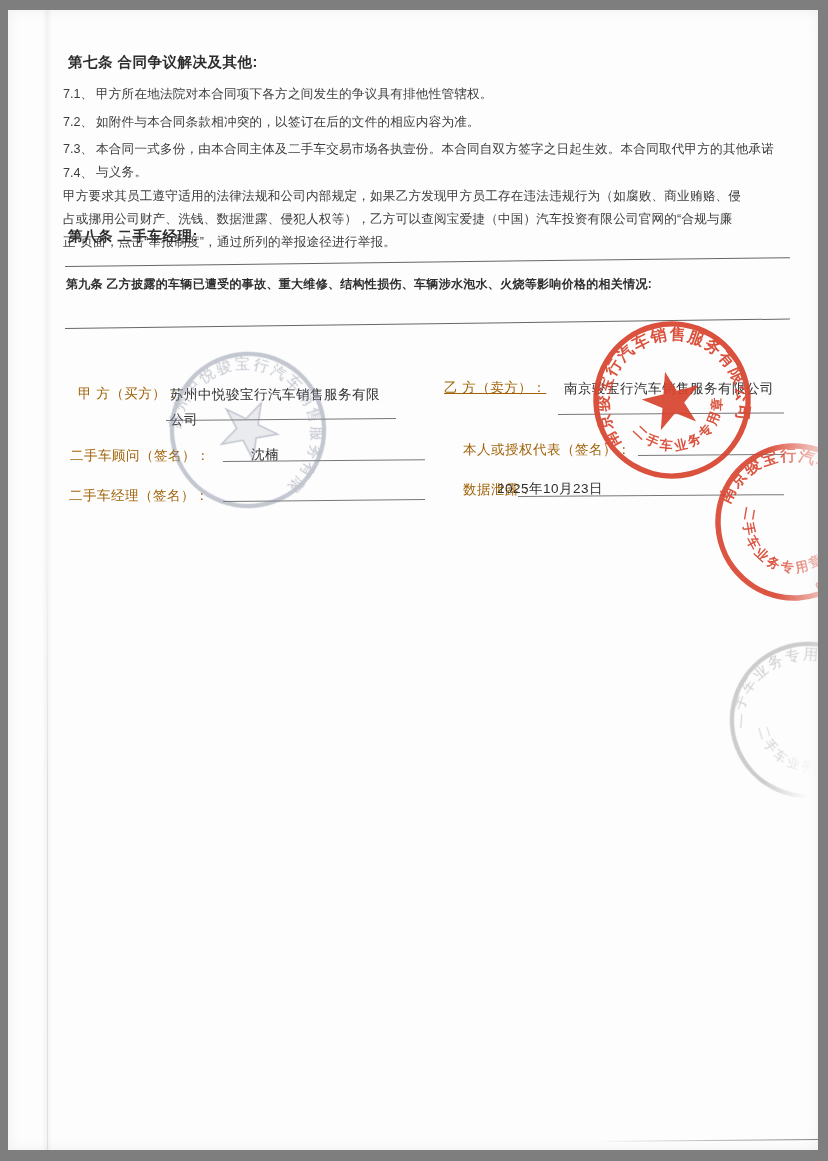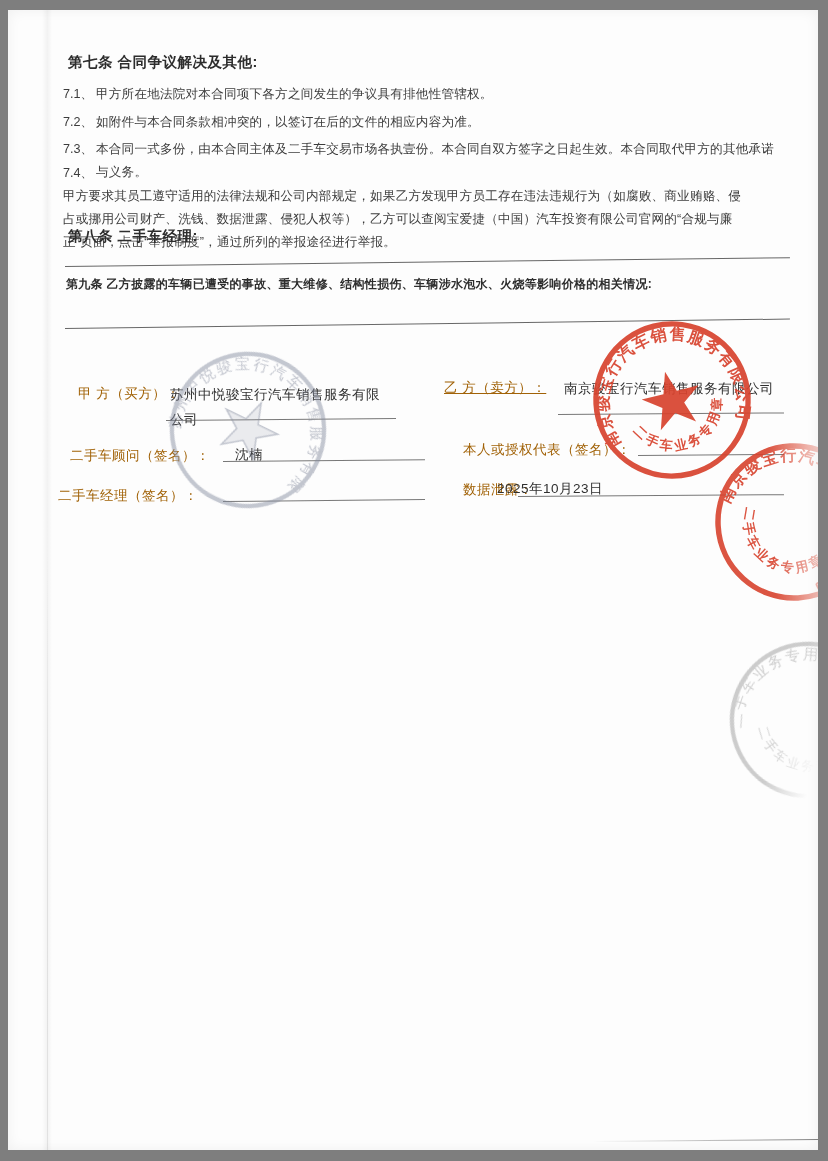--- a/index.html
+++ b/index.html
@@ -64,24 +64,24 @@
 
   <div class="txt h1" style="left:58px;top:262px;width:706px;font-size:12px;line-height:24px;letter-spacing:.3px;">第九条 乙方披露的车辆已遭受的事故、重大维修、结构性损伤、车辆涉水泡水、火烧等影响价格的相关情况:</div>
 
   <div class="rule" style="left:57px;top:318px;width:725px;transform:rotate(-0.75deg);"></div>
 
   <div class="txt sig-label" style="left:70px;top:375px;">甲 方（买方）：</div>
   <div class="txt sig-value wrapval" style="left:162px;top:372px;width:216px;">苏州中悦骏宝行汽车销售服务有限公司</div>
   <div class="uline" style="left:158px;top:410px;width:230px;transform:rotate(-0.5deg);"></div>
 
   <div class="txt sig-label" style="left:62px;top:437px;">二手车顾问（签名）：</div>
-  <div class="txt sig-value" style="left:227px;top:436px;text-align:center;">沈楠</div>
+  <div class="txt sig-value" style="left:243px;top:436px;text-align:center;">沈楠</div>
   <div class="uline" style="left:215px;top:451px;width:202px;transform:rotate(-0.5deg);"></div>
 
-  <div class="txt sig-label" style="left:50px;top:477px;">二手车经理（签名）：</div>
+  <div class="txt sig-label" style="left:61px;top:477px;">二手车经理（签名）：</div>
   <div class="uline" style="left:215px;top:491px;width:202px;transform:rotate(-0.6deg);"></div>
 
   <div class="txt sig-label" style="left:436px;top:369px;text-decoration:underline;">乙 方（卖方）：</div>
   <div class="txt sig-value wrapval" style="left:556px;top:366px;width:220px;">南京骏宝行汽车销售服务有限公司</div>
   <div class="uline" style="left:550px;top:404px;width:226px;transform:rotate(-0.4deg);"></div>
 
   <div class="txt sig-label" style="left:455px;top:431px;">本人或授权代表（签名）：</div>
   <div class="uline" style="left:630px;top:445px;width:146px;transform:rotate(-0.4deg);"></div>
 
   <div class="txt sig-label" style="left:455px;top:471px;">数据泄露：</div>

